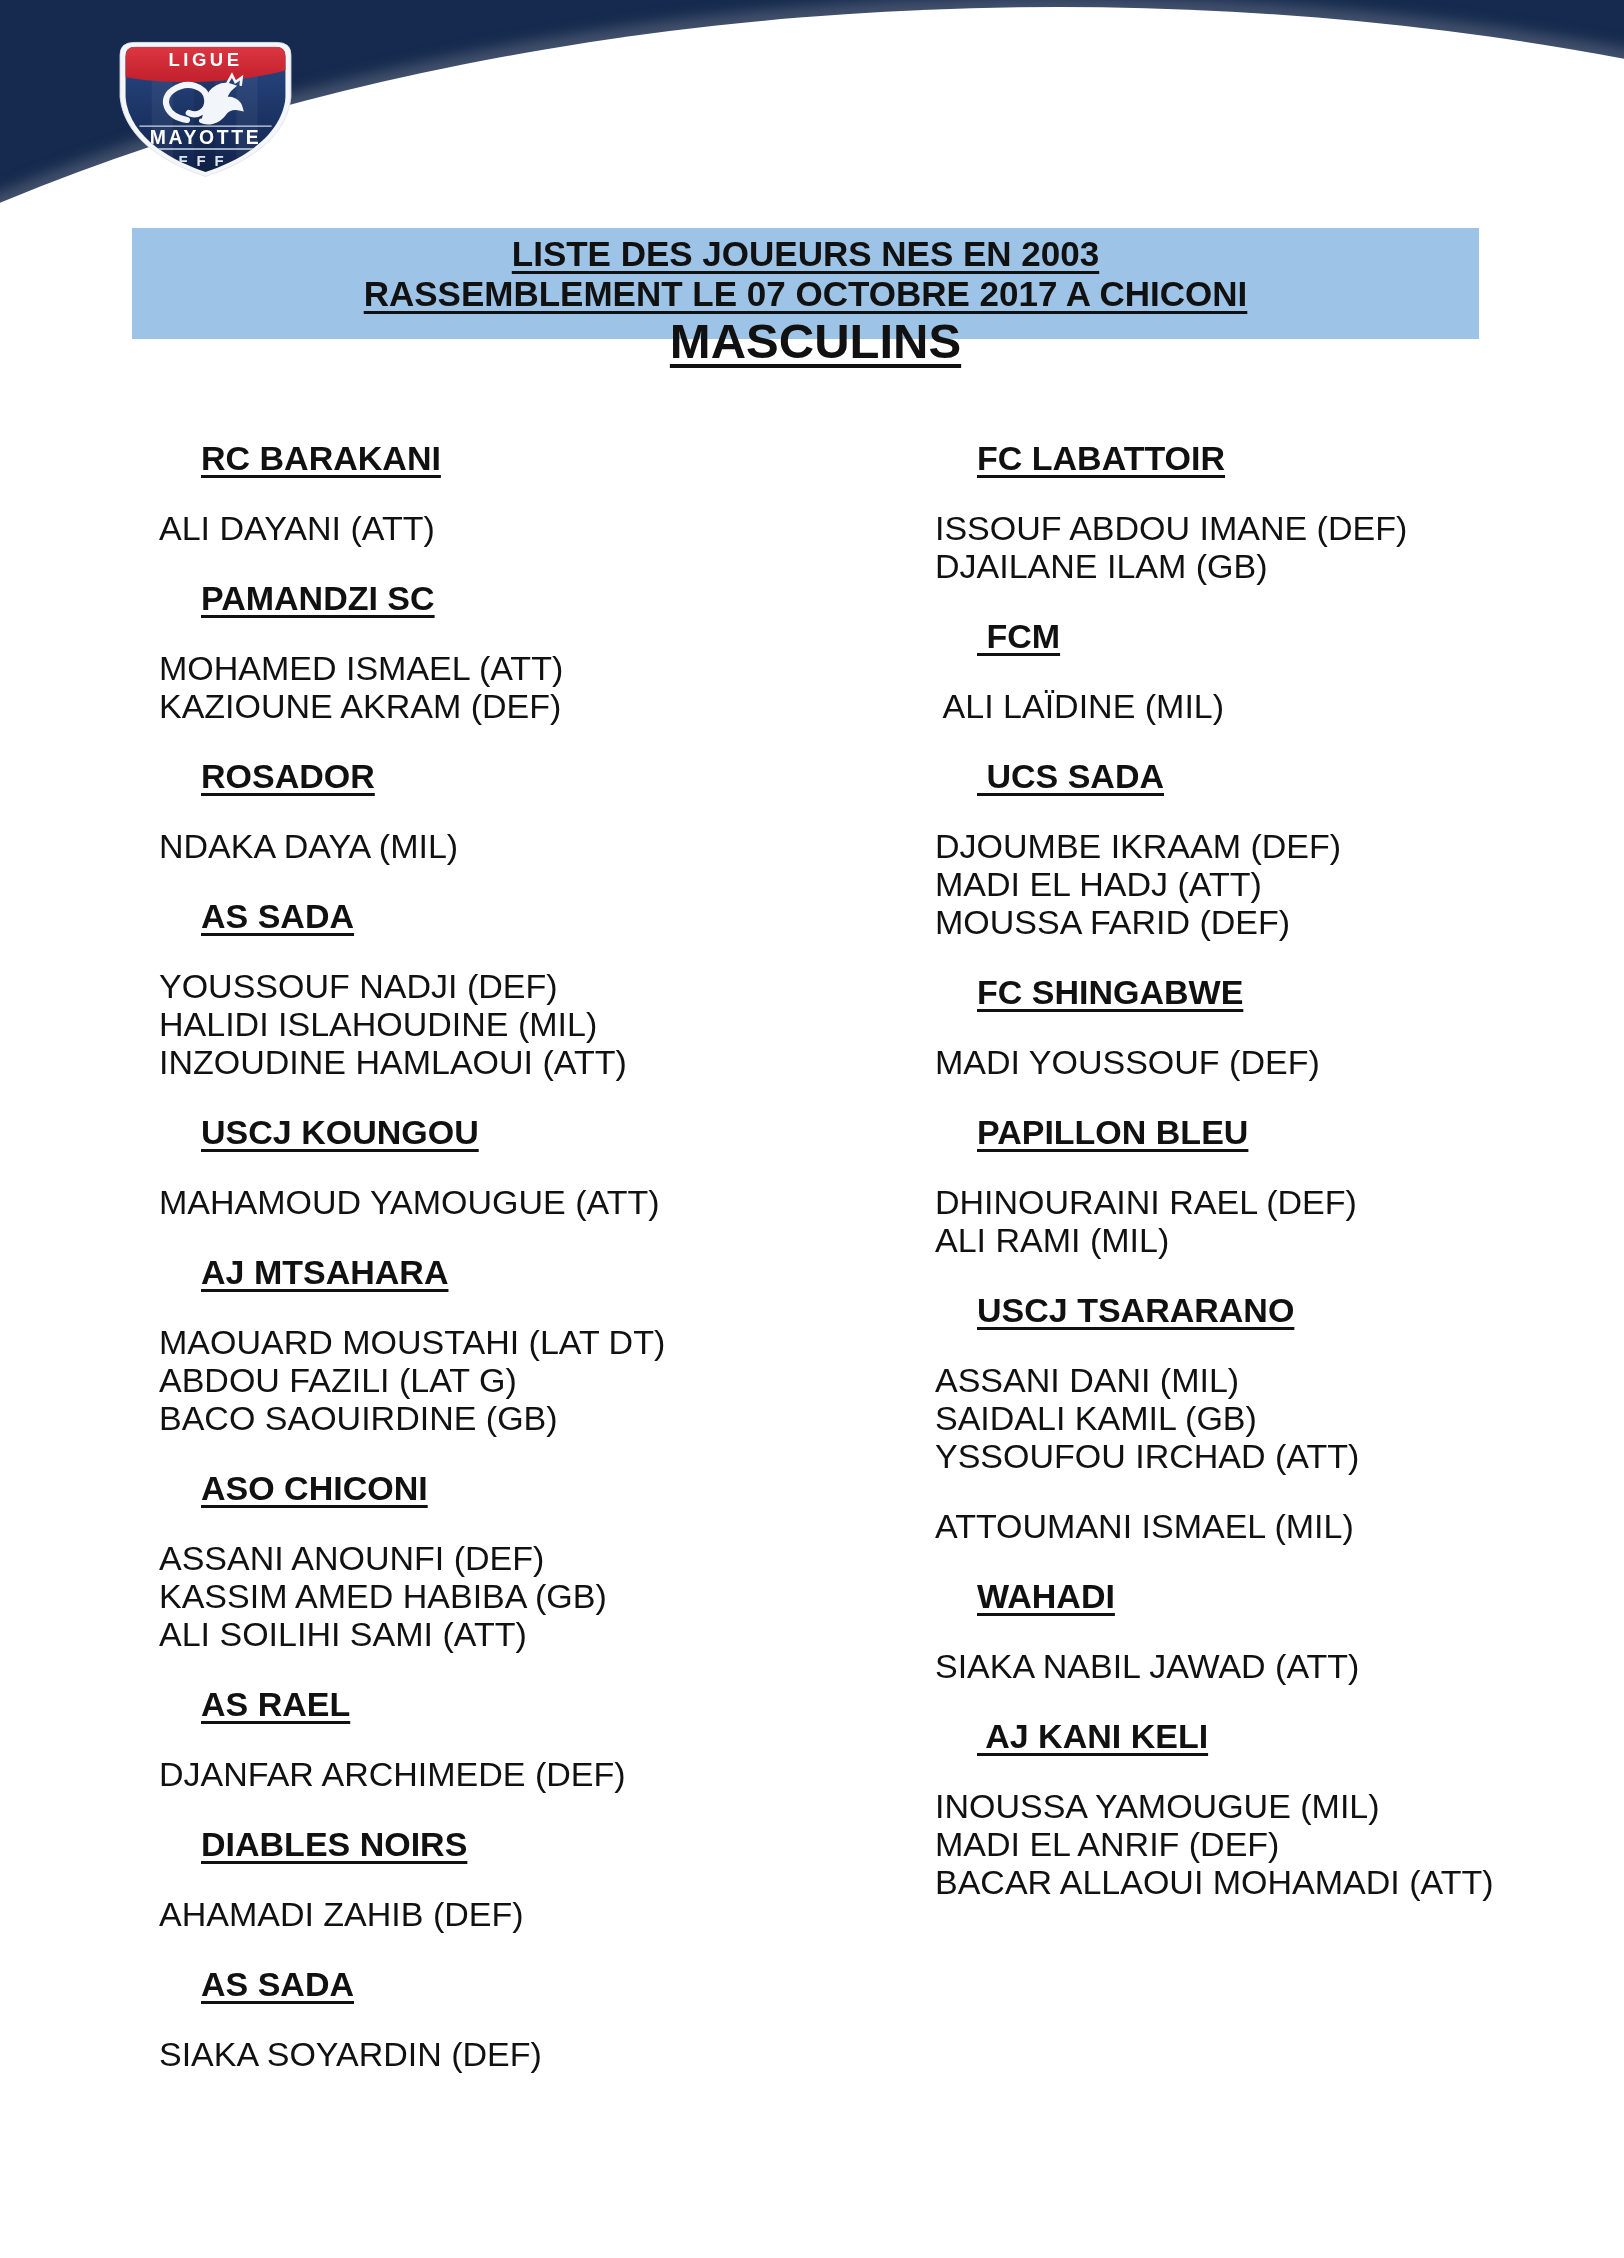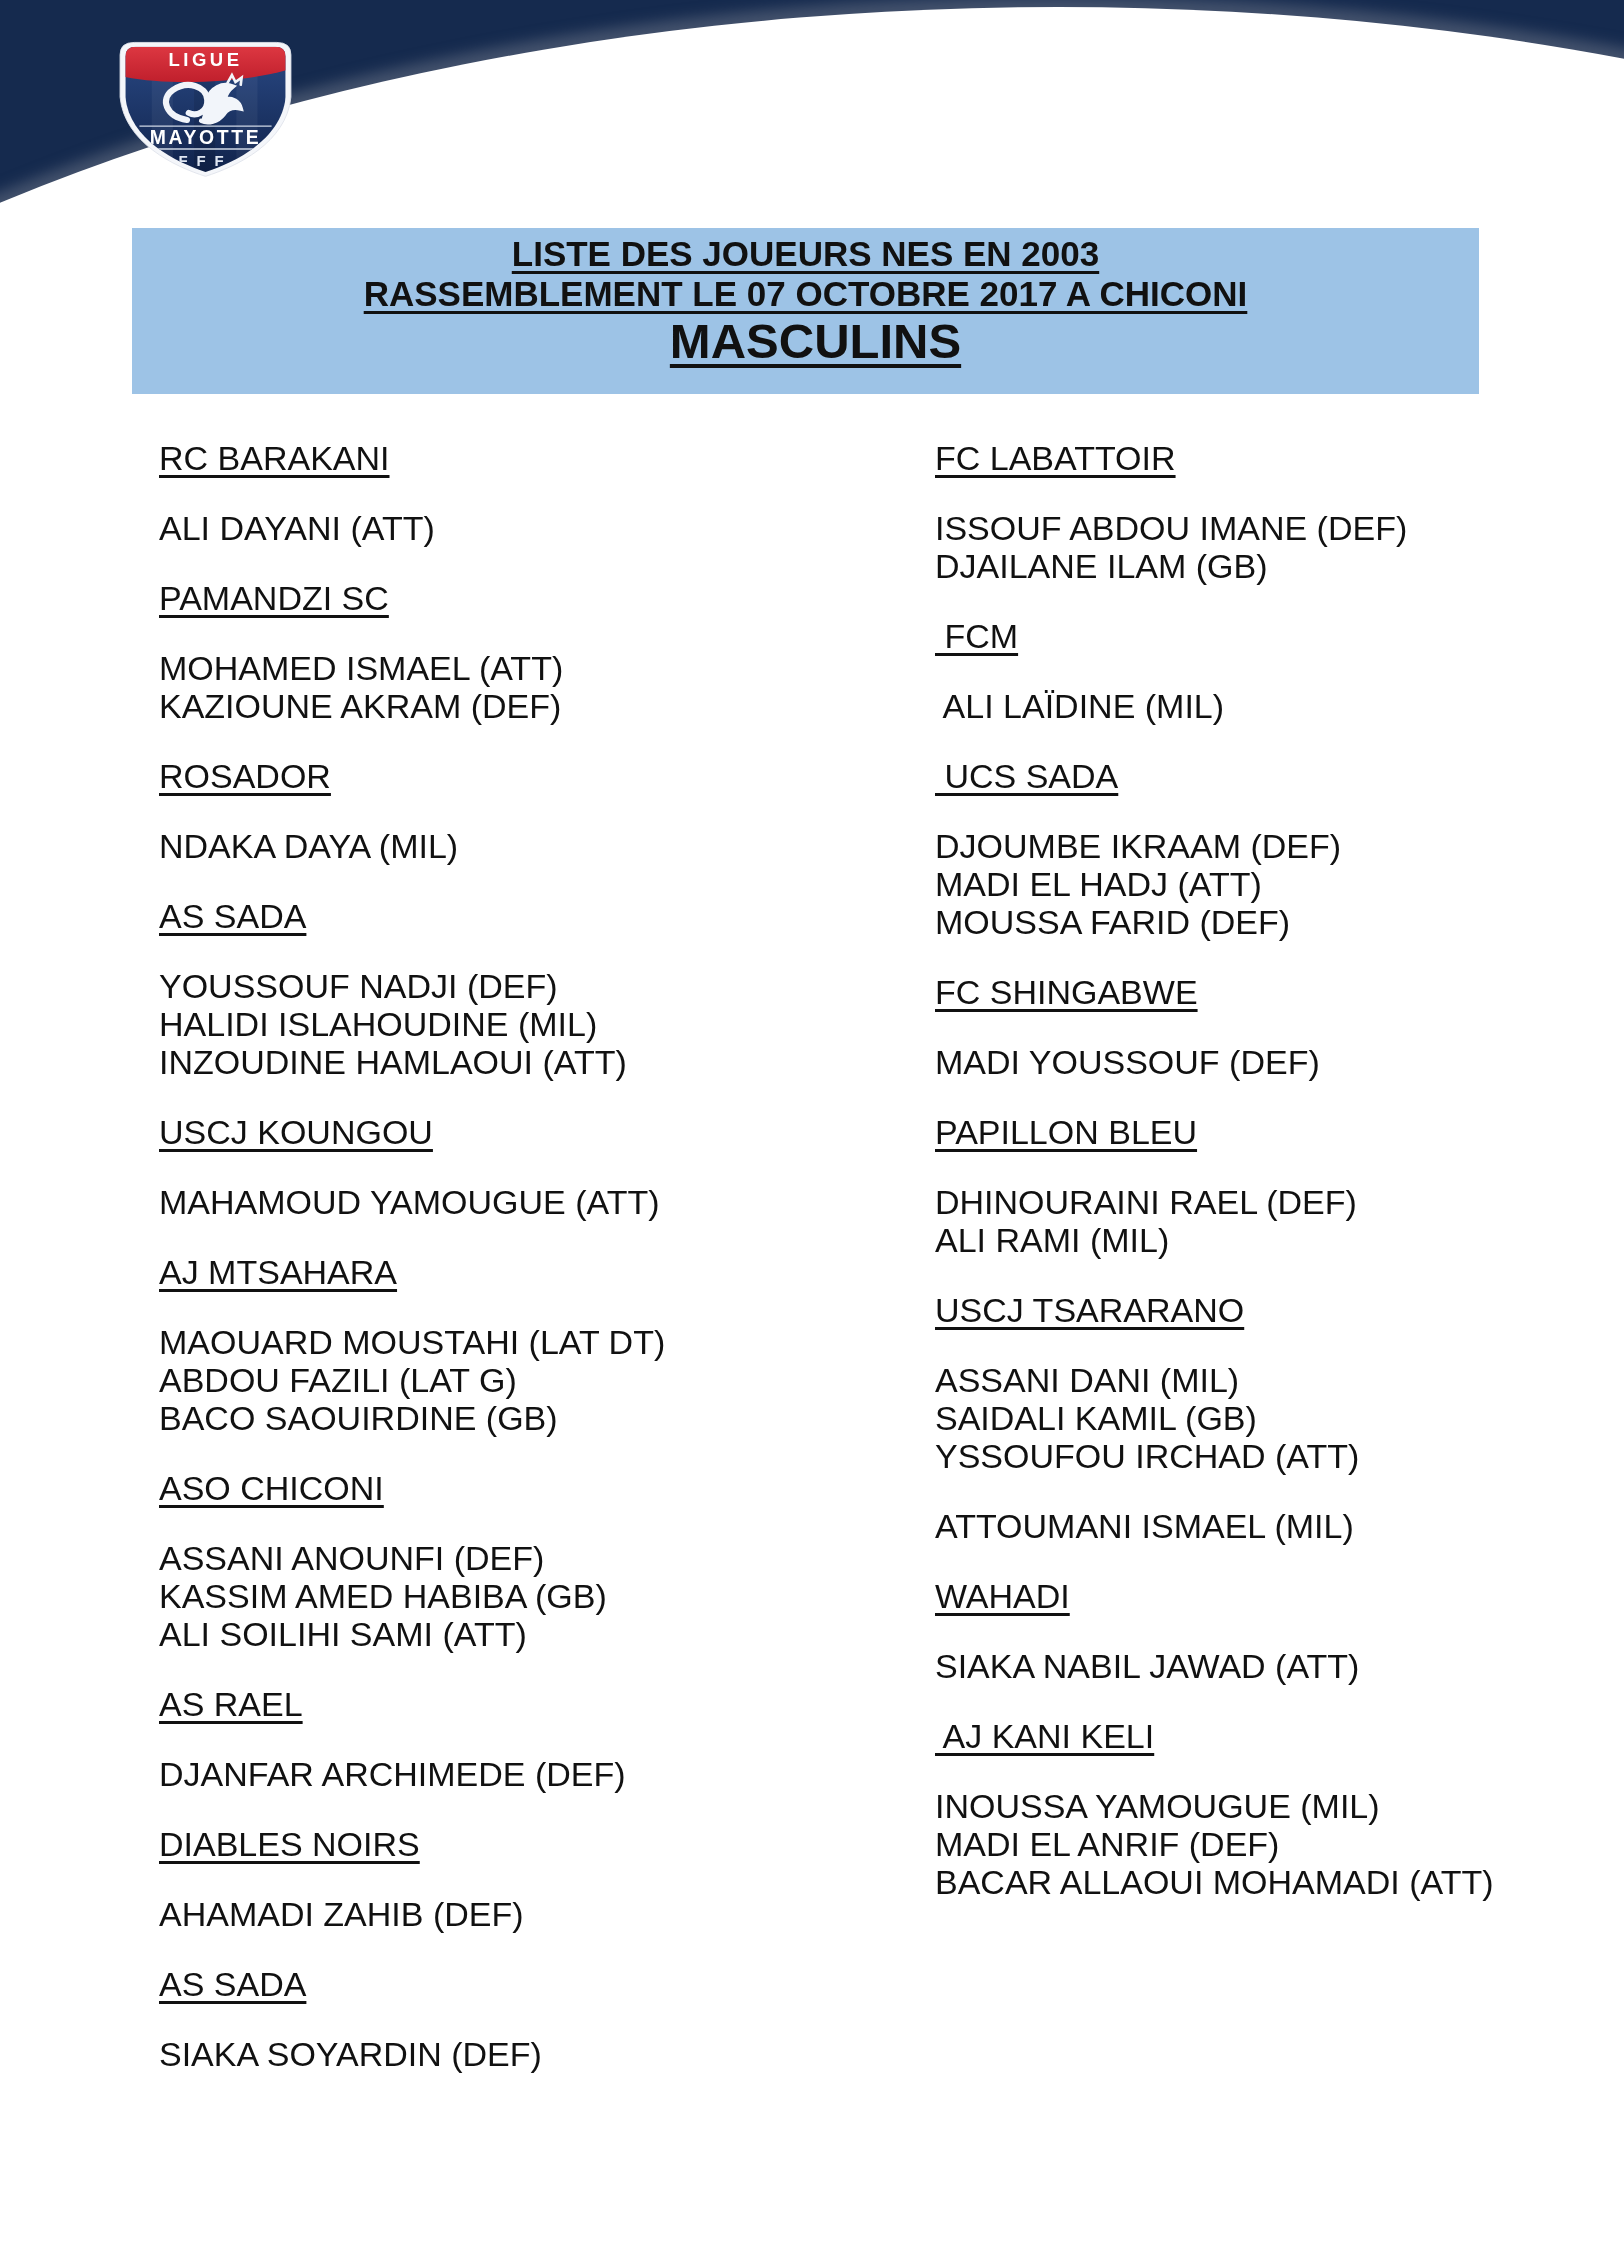--- a/index.html
+++ b/index.html
@@ -21,21 +21,21 @@
     border-radius:50%;
     background:#ffffff;
     box-shadow:0 -10.6px 14px rgba(98,108,128,.60);
   }
   
   .logo{
     position:absolute;left:113px;top:37px;width:185px;height:143px;
   }
   
   .banner{
-    position:absolute;left:132px;top:228px;width:1347px;height:166px;
+    position:absolute;left:132px;top:228px;width:1347px;height:111px;
     background:#9dc3e6;
     text-align:center;
     padding-top:6.2px;box-sizing:border-box;
   }
   .banner-line{
     font-weight:bold;font-size:35px;line-height:40px;letter-spacing:0;
   }
   .banner-line span, .club-heading span{
     text-decoration:underline;
     text-decoration-thickness:2.6px;
@@ -51,23 +51,24 @@
     text-underline-offset:6.2px;
   }
   
   .col{
     position:absolute;top:439px;
     font-size:34px;line-height:38px;
   }
   .col-left{left:159px;width:759px;}
   .col-right{left:935px;width:679px;}
   .club-heading{
-    font-weight:normal;
+    font-weight:bold;
     margin-top:32px;
     white-space:pre;
+    margin-left:42px;
   }
   .col > .club-heading:first-child{margin-top:0;}
   .players{margin-top:32px;}
   .player-line{white-space:pre;}
 </style>
 </head>
 <body>
 
 <div class="page">
 

